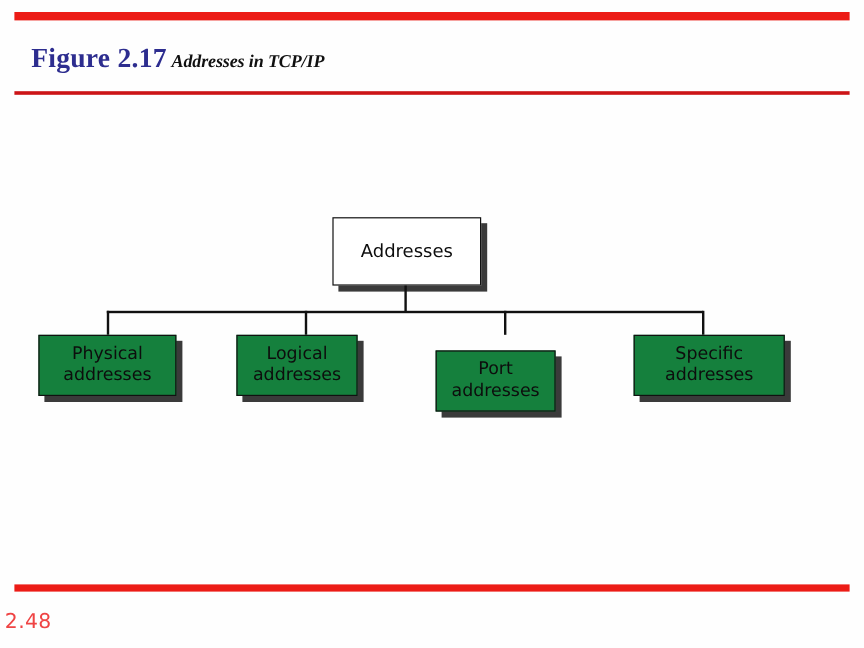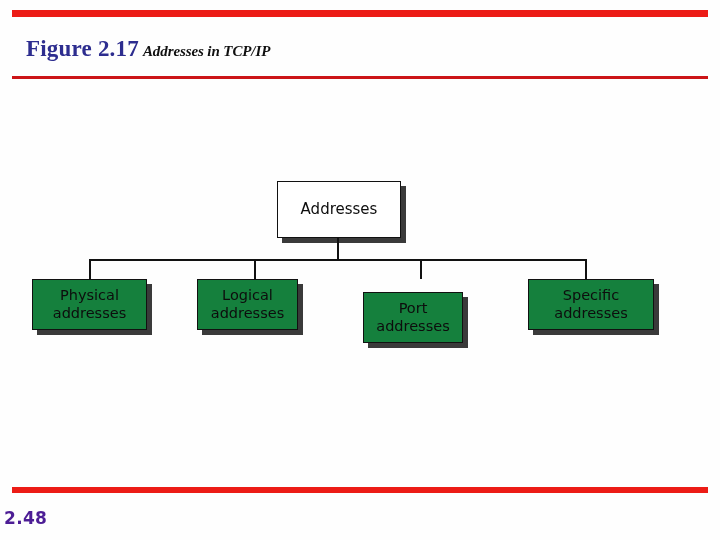--- a/index.html
+++ b/index.html
@@ -65,23 +65,22 @@
     margin-left: 4px;
     letter-spacing: -0.1px;
   }
 
   .page-number {
     position: absolute;
     left: 4px;
     top: 508px;
     font-family: "DejaVu Sans", "Liberation Sans", sans-serif;
     font-size: 17px;
-    color: #4c1d95;
+    color: #ef4444;
     letter-spacing: 0.3px;
-    font-weight: bold;
   }
 
   
   #diagram {
     position: absolute;
     left: 0;
     top: 0;
     width: 720px;
     height: 540px;
   }

